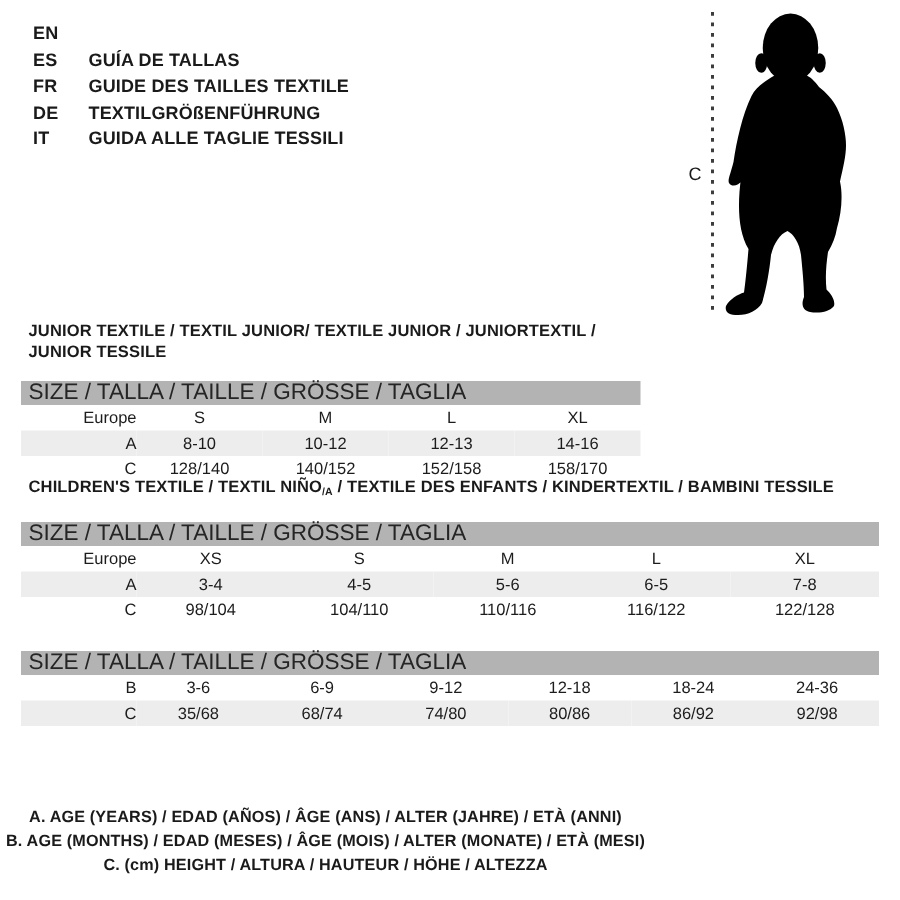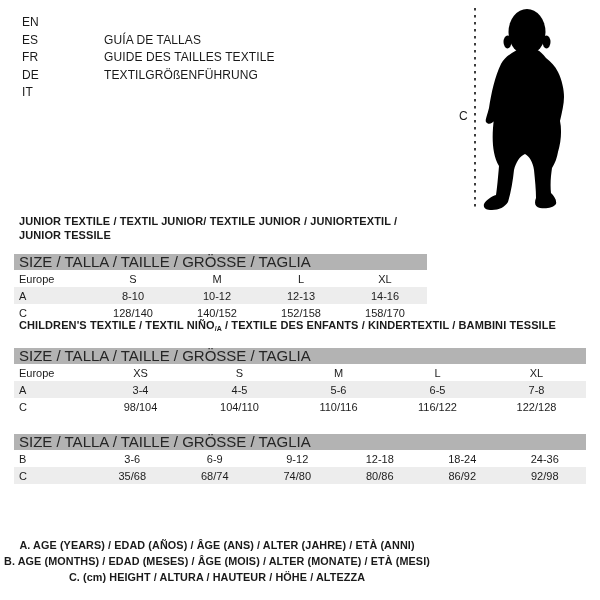--- a/index.html
+++ b/index.html
@@ -3,39 +3,39 @@
 <meta charset="utf-8">
 <style>
   html,body{margin:0;padding:0;}
   body{
     width:600px;height:600px;position:relative;background:#ffffff;
     font-family:"Liberation Sans", sans-serif;color:#1a1a1a;overflow:hidden;
     -webkit-font-smoothing:antialiased;
   }
   
   .lang-list{position:absolute;top:14px;left:22px;}
-  .lang-row{display:flex;line-height:17.6px;font-weight:400;font-size:12px;letter-spacing:.1px;gap:45px;}
+  .lang-row{display:flex;line-height:17.6px;font-weight:700;font-size:12px;letter-spacing:.1px;}
   .lang-code{width:37px;flex:0 0 37px;}
   
   .figure{position:absolute;top:0;left:450px;width:150px;height:230px;}
   
   .sec{position:absolute;left:14px;}
   .sec1{top:214px;width:413px;}
   .sec2{top:318px;width:572px;}
   .sec3{top:424px;width:572px;}
   .sec-title{margin:0 0 12px 5px;font-size:11px;font-weight:700;letter-spacing:.1px;line-height:14px;}
   .sec3 .sec-title{margin-bottom:10px;}
   .sub{font-size:7px;vertical-align:-2px;}
   .bar{
     height:16px;line-height:16px;background:var(--bar,#b3b3b3);
     padding-left:5px;font-size:15px;color:#252525;font-weight:400;
   }
   .tbl{width:100%;border-collapse:collapse;table-layout:fixed;font-size:11px;color:#1c1c1c;}
   .tbl td{height:17px;padding:0;text-align:center;font-weight:400;white-space:nowrap;}
-  .tbl td:first-child{width:72px;text-align:left;padding-left:5px;}
+  .tbl td:first-child{width:72px;text-align:right;padding-left:5px;}
   .tbl tr:nth-child(even) td{background:var(--shade,#ededed);}
   
   .footnotes{position:absolute;top:537px;left:4px;text-align:center;}
   .footnote{font-size:10.8px;font-weight:700;line-height:16px;letter-spacing:.1px;}
 </style>
 </head>
 <body style="--bar: #b3b3b3; --shade: #ededed;">
 
 <div>
 
@@ -50,20 +50,21 @@
     <div class="lang-row">
       <span class="lang-code">FR</span>
       <span class="lang-label">GUIDE DES TAILLES TEXTILE</span>
     </div>
     <div class="lang-row">
       <span class="lang-code">DE</span>
       <span class="lang-label">TEXTILGRÖßENFÜHRUNG</span>
     </div>
     <div class="lang-row">
       <span class="lang-code">IT</span>
+      <span class="lang-label">GUIDA ALLE TAGLIE TESSILI</span>
     </div>
   </div>
 
   <div class="figure">
     <svg width="150" height="230" viewBox="0 0 150 230">
       <line x1="25" y1="8" x2="25" y2="208" stroke="#3d3d3d" stroke-width="2" stroke-dasharray="2.5 4.5"></line>
       <text x="9" y="120" font-size="12" fill="#1a1a1a">C</text>
       <g fill="#000000">
         <ellipse cx="77" cy="32" rx="18.5" ry="23"></ellipse>
         <ellipse cx="57.5" cy="42" rx="4" ry="6.5"></ellipse>

